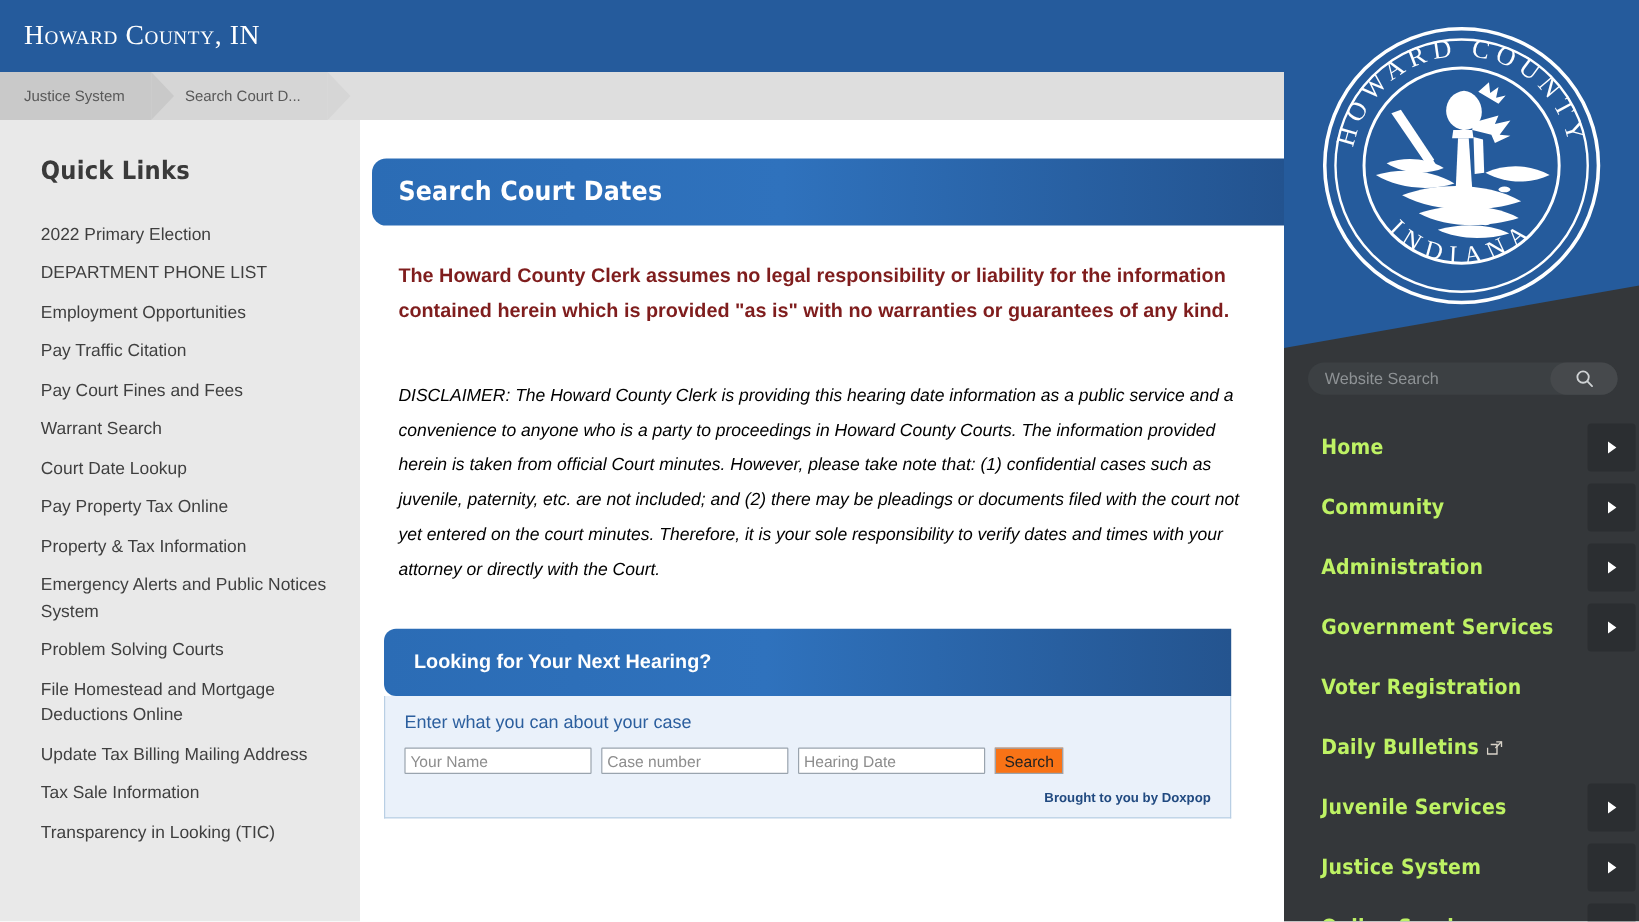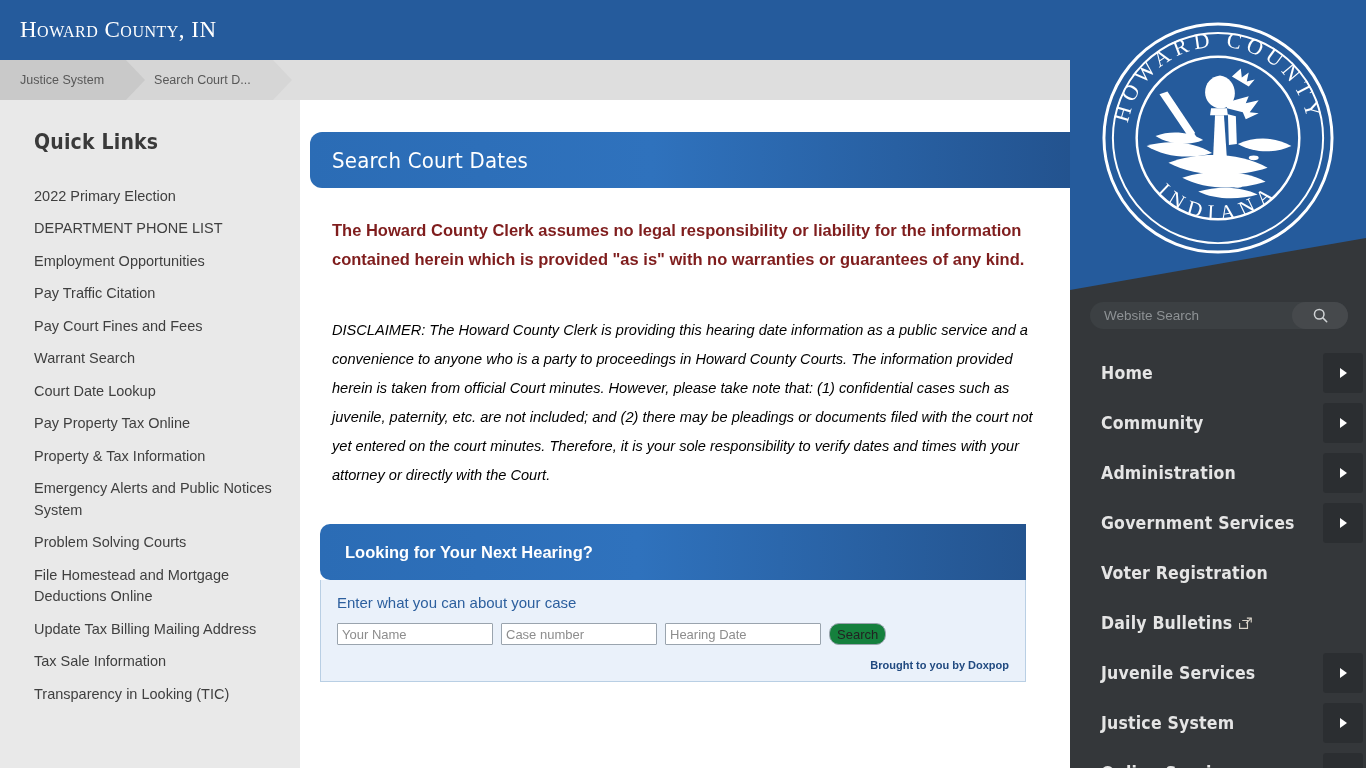--- a/index.html
+++ b/index.html
@@ -92,21 +92,21 @@
     margin: 32px 0 0 10px;
     width: 760px; height: 56px;
     border-radius: 12px 0 0 12px;
     background: linear-gradient(to right, #2b6cb5 0%, #2f72bd 45%, #23538f 100%);
     display: flex; align-items: center;
   }
   .panel-head .ph-text {
     margin-left: 22px;
     font-family: "DejaVu Sans Condensed", "Liberation Sans Narrow", "Liberation Sans", sans-serif;
     font-size: 22px;
-    font-weight: 400;
+    font-weight: 700;
     color: #ffffff;
     letter-spacing: 0.2px;
   }
   .lead {
     margin: 28px 32px 0 32px;
     font-size: 16.5px;
     font-weight: bold;
     line-height: 29px;
     color: #7f1d1d;
   }
@@ -161,25 +161,25 @@
     border-radius: 1px;
   }
   .tinput::placeholder { color: #8d8d8d; }
   .w-name { width: 156px; }
   .w-case { width: 156px; }
   .w-date { width: 156px; }
   .search-btn {
     height: 22px;
     padding: 0 7px;
     border: 1px solid #9aa4ae;
-    background: #15803d;
+    background: #f97316;
     font-family: "Liberation Sans", sans-serif;
     font-size: 13px;
     color: #222;
-    border-radius: 10px;
+    border-radius: 0;
     cursor: pointer;
   }
   .widget-credit {
     margin-top: 14px;
     text-align: right;
     font-size: 11px;
     font-weight: bold;
     color: #214a80;
     text-decoration: none;
     display: block;
@@ -230,21 +230,21 @@
   .nav-item {
     position: relative;
     height: 50px;
     display: flex; align-items: center;
   }
   .nav-label {
     margin-left: 31px;
     font-family: "DejaVu Sans Condensed", "Liberation Sans Narrow", "Liberation Sans", sans-serif;
     font-size: 17.5px;
     font-weight: 600;
-    color: #e5e5e5;
+    color: #bef264;
     letter-spacing: 0.2px;
     white-space: nowrap;
   }
   .ext-icon { margin-left: 7px; display: inline-flex; }
   .nav-arrow {
     position: absolute; right: 3px; top: 5px;
     width: 40px; height: 40px;
     background: #2b2e31;
     border-radius: 3px;
     display: flex; align-items: center; justify-content: center;

